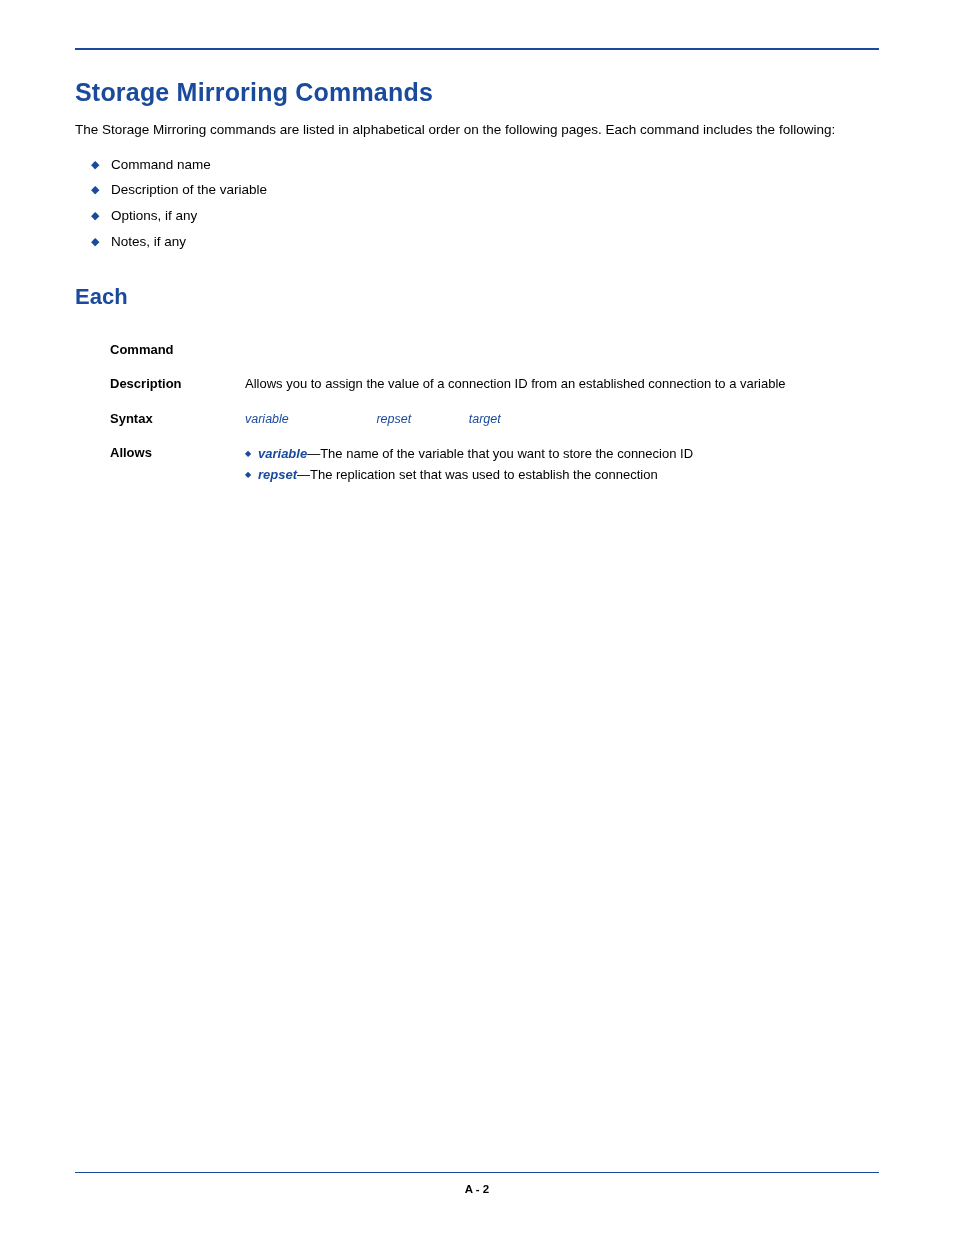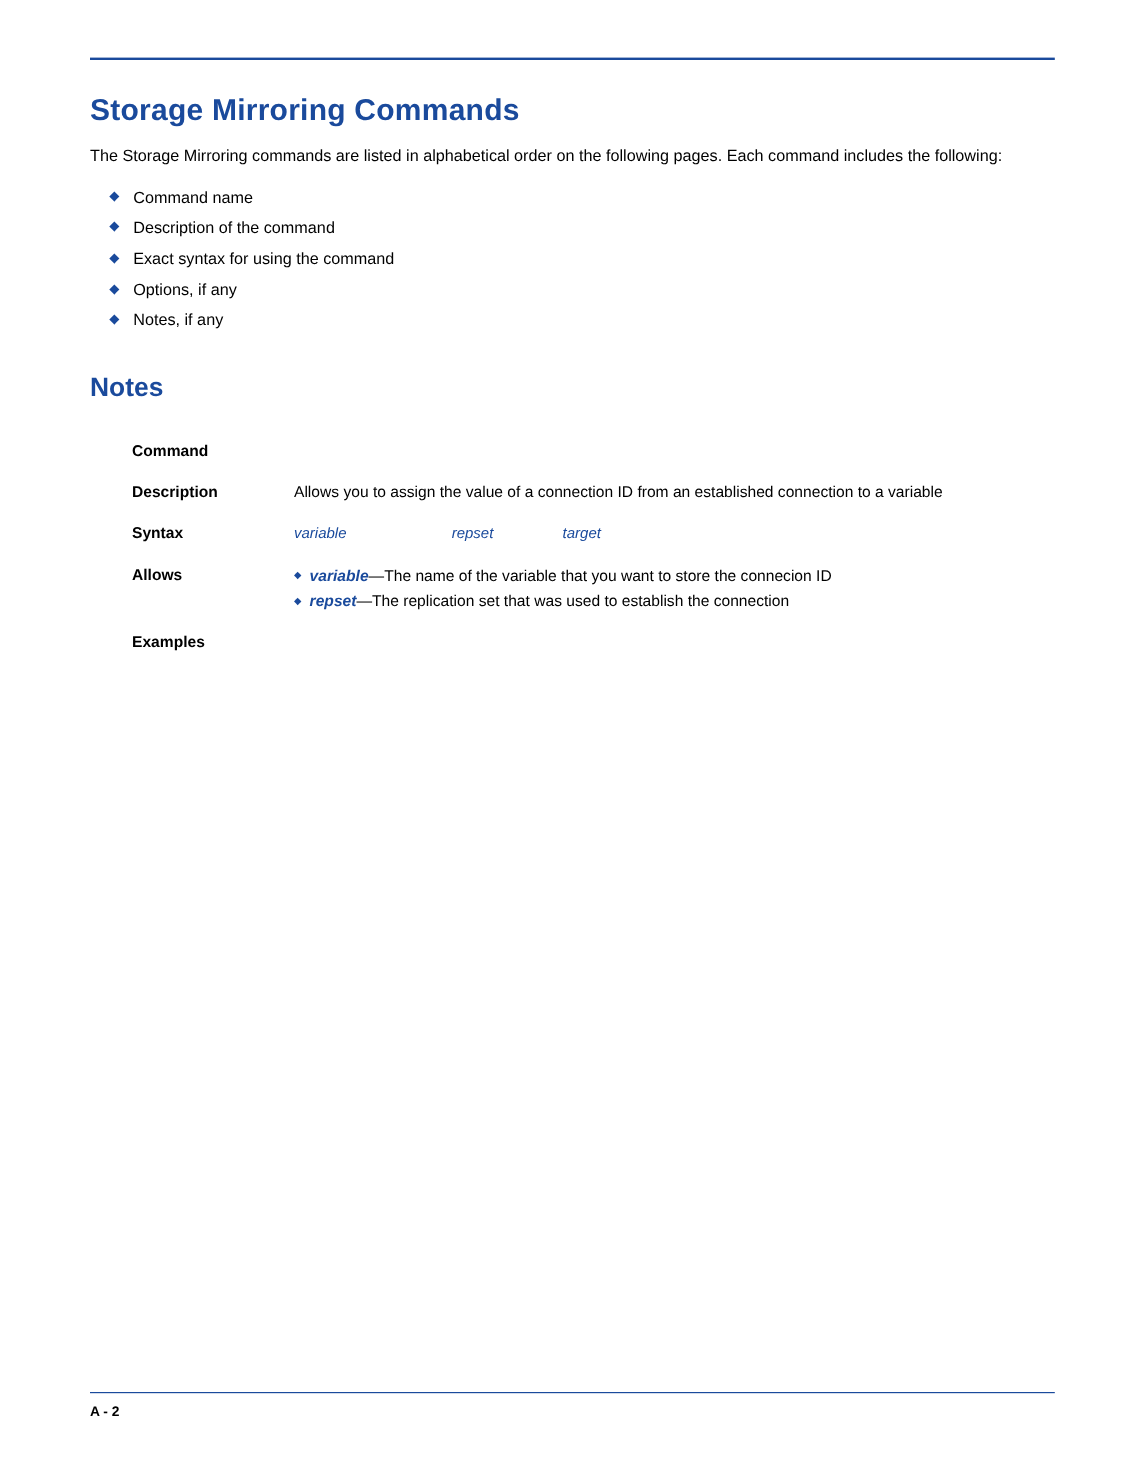--- a/index.html
+++ b/index.html
@@ -96,24 +96,24 @@
     left: 0;
     top: 4px;
   }
   .opt-name {
     color: #1a4a9c;
     font-style: italic;
     font-weight: bold;
   }
   .footer {
     position: absolute;
-    bottom: 52px;
+    bottom: 40px;
     left: 75px;
     right: 75px;
-    text-align: left;
+    text-align: center;
   }
   .footer .rule {
     border-top: 1.5px solid #1a4a9c;
     margin-bottom: 10px;
   }
   .footer .pg {
     font-size: 11.5px;
     font-weight: bold;
   }
 </style>
@@ -121,27 +121,26 @@
 <body>
 
 <div class="top-rule"></div>
 
 <h1>Storage Mirroring Commands</h1>
 
 <p class="intro">The Storage Mirroring commands are listed in alphabetical order on the following pages. Each command includes the following:</p>
 
 <ul class="diamond">
   <li>Command name</li>
-  <li>Description of the command</li>
-  <li>Exact syntax for using the command</li>
+  <li>Description of the variable</li>
   <li>Options, if any</li>
   <li>Notes, if any</li>
 </ul>
 
-<h2>Notes</h2>
+<h2>Each</h2>
 
 <div class="cmd-table">
 
   <div class="cmd-row">
     <div class="cmd-label">Command</div>
     <div class="cmd-content"></div>
   </div>
 
   <div class="cmd-row">
     <div class="cmd-label">Description</div>
@@ -160,23 +159,19 @@
   <div class="cmd-row">
     <div class="cmd-label">Allows</div>
     <div class="cmd-content">
       <ul class="inner">
         <li><span class="opt-name">variable</span><span>—The name of the variable that you want to store the connecion ID</span></li>
         <li><span class="opt-name">repset</span><span>—The replication set that was used to establish the connection</span></li>
       </ul>
     </div>
   </div>
 
-  <div class="cmd-row">
-    <div class="cmd-label">Examples</div>
-    <div class="cmd-content"></div>
-  </div>
 
 </div>
 
 <div class="footer">
   <div class="rule"></div>
   <div class="pg">A - 2</div>
 </div>
 
 </body></html>

